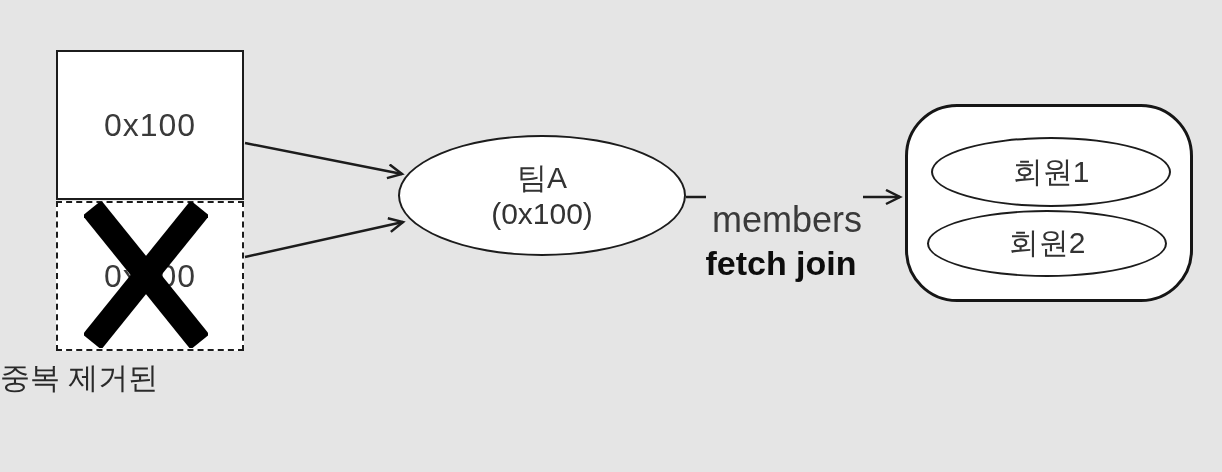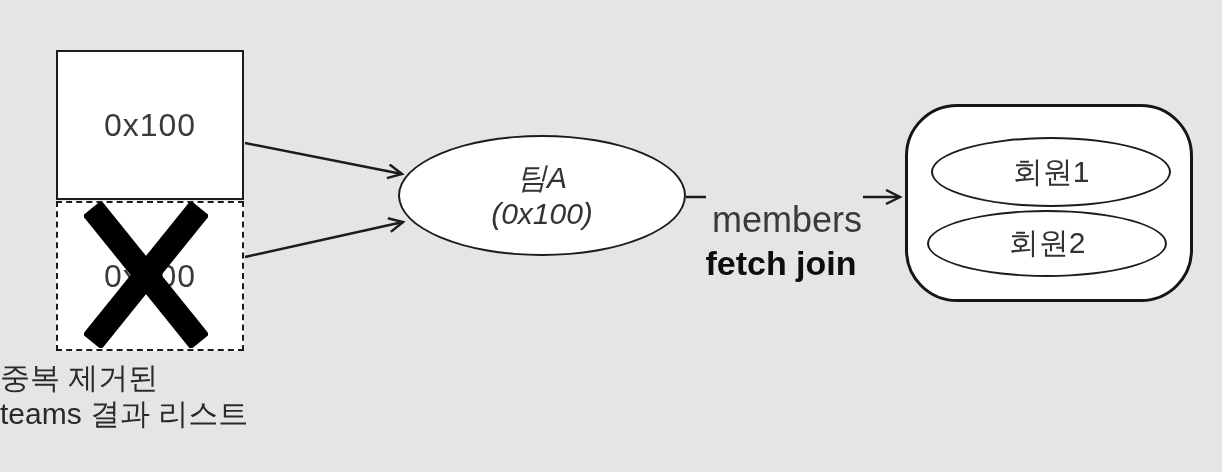--- a/index.html
+++ b/index.html
@@ -53,21 +53,20 @@
     left: 398px; top: 135px; width: 284px; height: 117px;
     border: 2.5px solid #1c1c1c;
     border-radius: 50%;
     display: flex; flex-direction: column;
     align-items: center; justify-content: center;
     background: #ffffff;
     text-align: center;
     font-size: 30px;
     line-height: 36px;
     color: #333333;
-    font-style: italic;
   }
 
   
   .members-label {
     left: 707px; top: 180px; width: 160px;
     text-align: center;
     font-size: 36px;
     color: #3a3a3a;
     margin-top: 19px;
   }
@@ -132,21 +131,20 @@
     <span class="box-label">0x100</span>
   </div>
 
   <svg class="abs x-overlay" viewBox="0 0 124 146" xmlns="http://www.w3.org/2000/svg">
     <line x1="8" y1="6" x2="116" y2="140" stroke="#000000" stroke-width="24"></line>
     <line x1="116" y1="6" x2="8" y2="140" stroke="#000000" stroke-width="24"></line>
   </svg>
 
   <div class="abs caption">
     <span>중복 제거된</span>
-    <span>teams 결과 리스트</span>
   </div>
 
   <div class="abs team-ellipse">
     <span>팀A</span>
     <span>(0x100)</span>
   </div>
 
   <div class="abs members-label">members</div>
   <div class="abs fetchjoin-label">fetch join</div>
 

